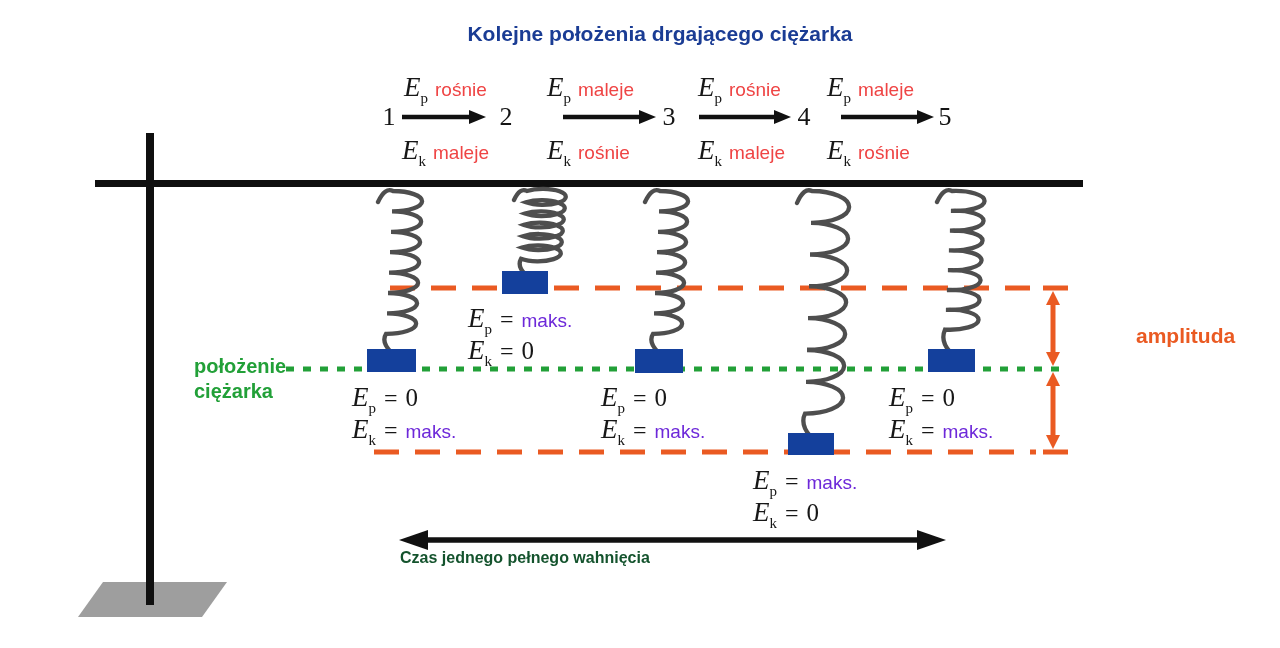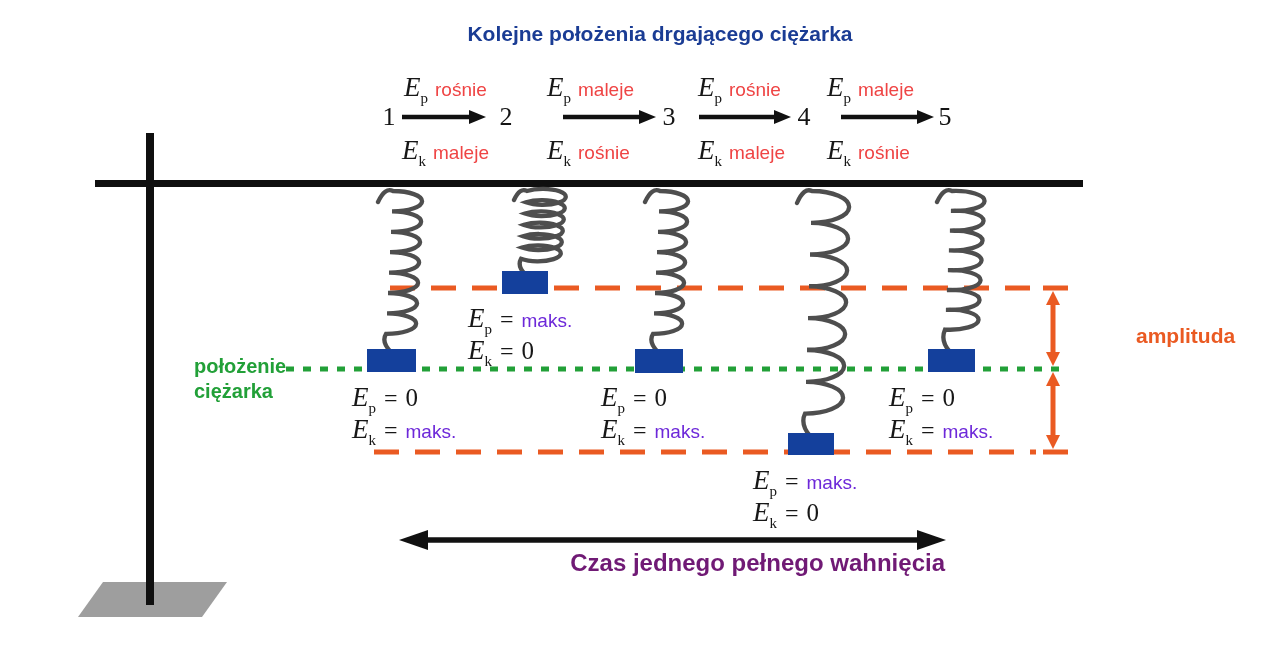--- a/index.html
+++ b/index.html
@@ -18,22 +18,22 @@
   .feq{font-family:"Liberation Serif",serif;font-size:24px;color:#171717;margin:0 8px;}
   .fval-serif{font-family:"Liberation Serif",serif;font-size:25px;color:#171717;}
   .fval-sans{font-family:"Liberation Sans",sans-serif;font-size:19px;color:#6d28d9;text-align:right;}
   .frow{height:32px;line-height:32px;}
 
   .num{font-family:"Liberation Serif",serif;font-size:26px;color:#141414;
        width:26px;text-align:center;top:102px;}
 
   .equil{left:194px;top:306px;color:#22a038;font-size:20px;font-weight:700;line-height:25px;margin-top:48px;}
   .ampl{left:1136px;top:324px;color:#ea5a22;font-size:21px;font-weight:700;}
-  .period{left:400px;top:549px;width:545px;text-align:right;
-          color:#701a75;font-size:24px;font-weight:700;}
+  .period{left:400px;top:549px;width:545px;text-align:left;
+          color:#14532d;font-size:16px;font-weight:700;}
 </style>
 </head>
 <body>
 
 <div class="stage">
 
   <svg class="gfx" width="1280" height="648" viewBox="0 0 1280 648">
 
     <line x1="390" y1="288" x2="1036" y2="288" stroke="#ea5a22" stroke-width="5" stroke-dasharray="25 16"></line>
     <line x1="374" y1="452" x2="1036" y2="452" stroke="#ea5a22" stroke-width="5" stroke-dasharray="25 16"></line>

